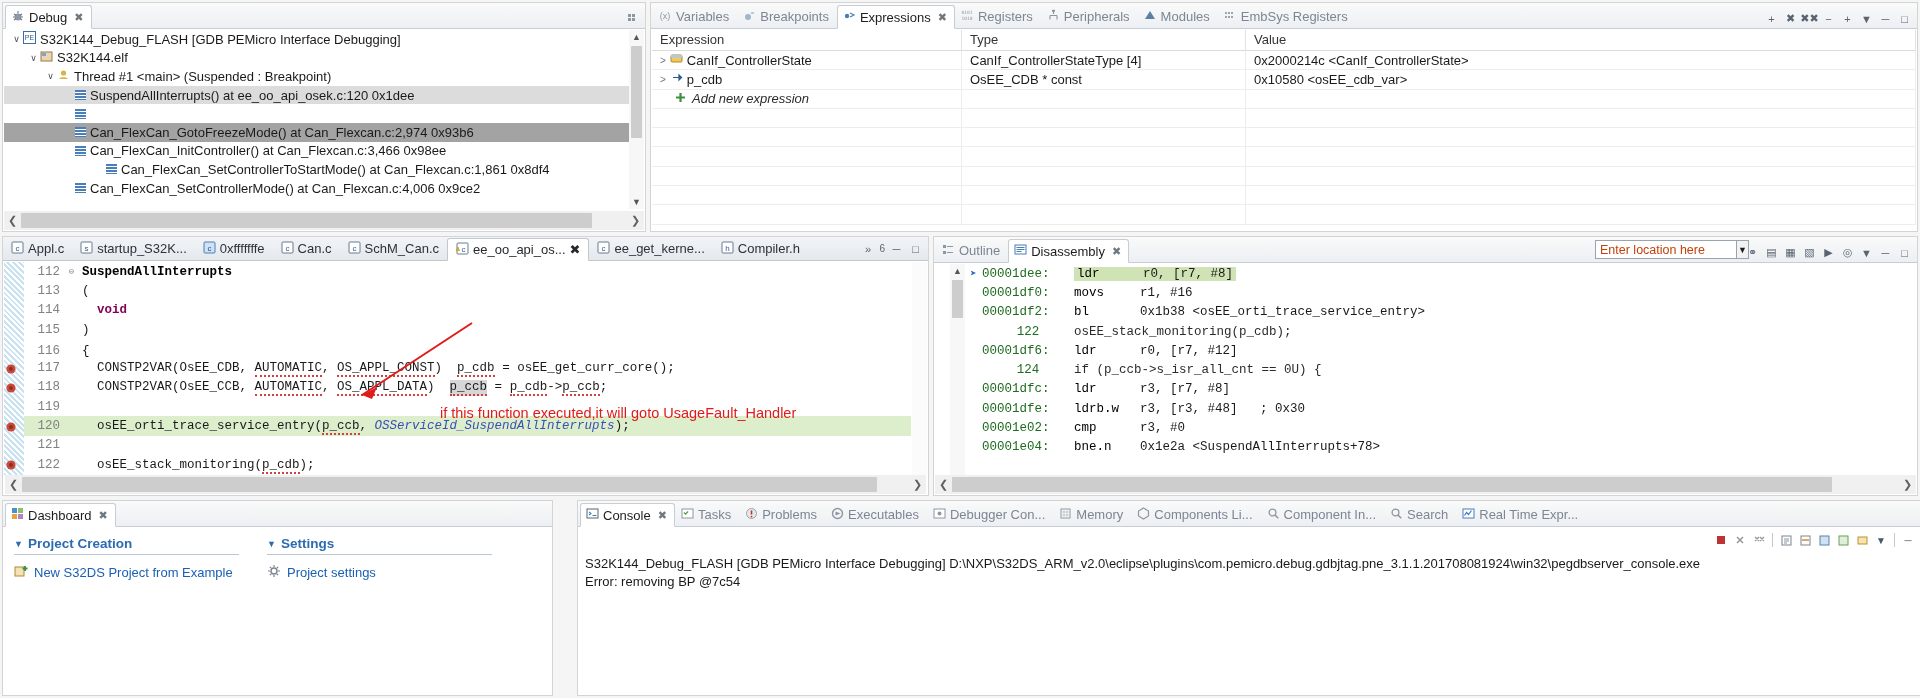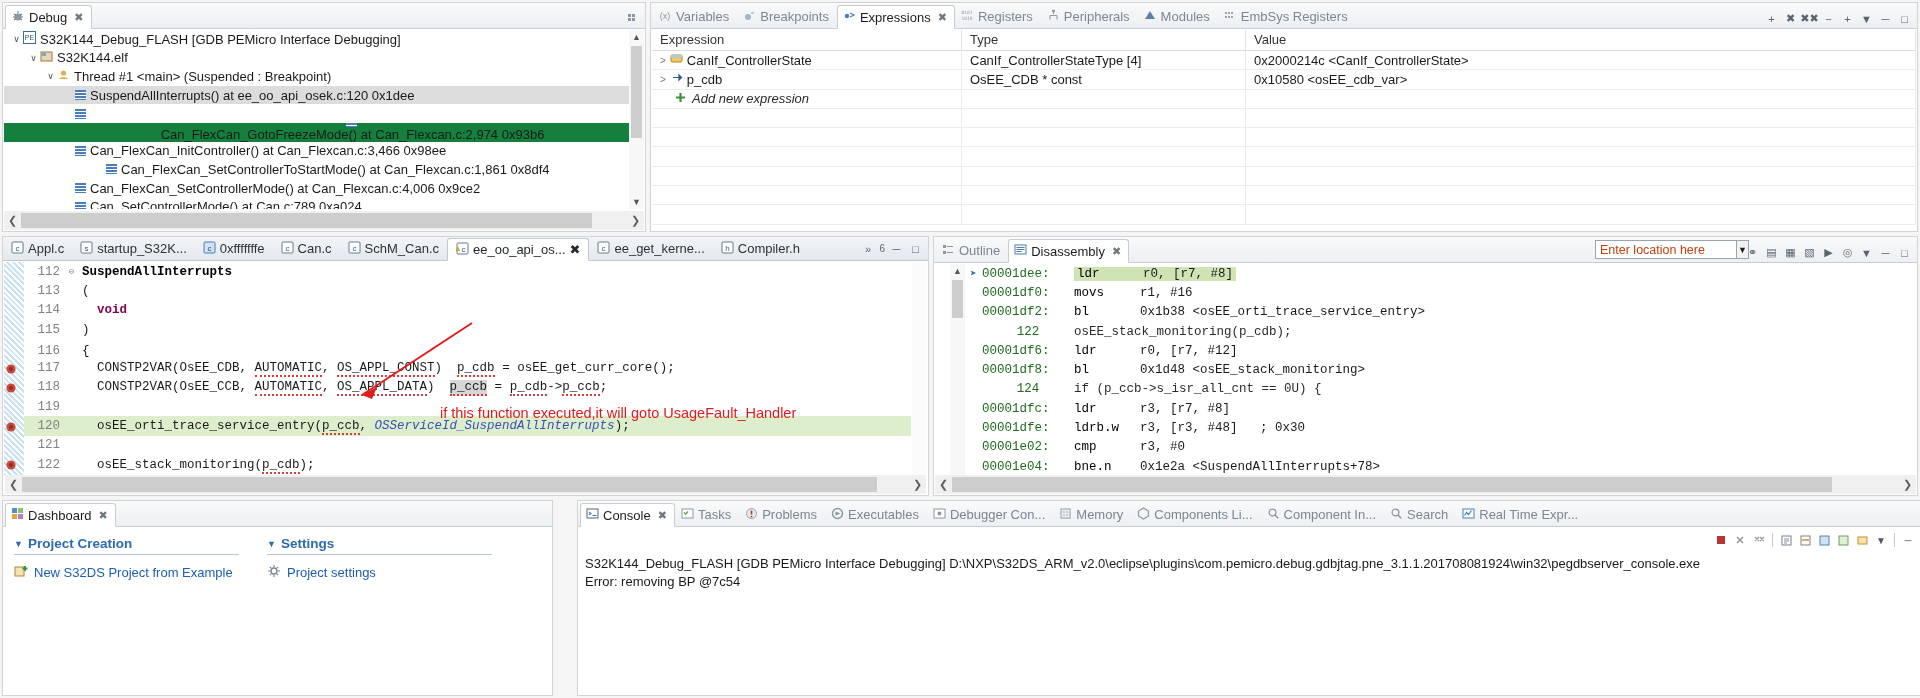--- a/index.html
+++ b/index.html
@@ -42,21 +42,21 @@
   }
   .ttbtn { width: 15px; height: 15px; display: inline-flex; align-items: center; justify-content: center; font-size: 11px; color: #5a6370; }
 
   .ico { display: inline-block; vertical-align: middle; }
 
   
   #debug-view { left: 2px; top: 2px; width: 644px; height: 230px; }
   .tree { position: absolute; left: 1px; top: 27px; right: 1px; bottom: 22px; background: #fff; overflow: hidden; }
   .trow { display: flex; align-items: center; height: 18.6px; padding-left: 6px; white-space: nowrap; font-size: 13px; }
   .trow.sel-grey { background: #dcdcdc; }
-  .trow.sel-blue { background: #15803d; flex-direction: column; }
+  .trow.sel-blue { background: #a3a3a3; }
   .twist { width: 13px; text-align: center; color: #4a5159; font-size: 9px; }
   .stackico { width: 11px; height: 10px; margin-right: 4px; margin-left: 1px;
     background: repeating-linear-gradient(#4a7ebb 0 2px, #ffffff 2px 3px); }
 
   .hscroll {
     position: absolute; left: 1px; right: 1px; bottom: 1px; height: 19px;
     background: #f0f0f0; display: flex; align-items: center;
   }
   .hscroll .arw { width: 17px; text-align: center; color: #606060; font-size: 11px; }
   .hthumb { height: 15px; background: #cdcdcd; border-radius: 1px; }
@@ -206,25 +206,20 @@
         </div>
         <div class="trow" style="padding-left: 88px;">
           <span class="twist"></span>
           <span class="stackico"></span>
           <span>Can_FlexCan_SetControllerToStartMode() at Can_Flexcan.c:1,861 0x8df4</span>
         </div>
         <div class="trow" style="padding-left: 57px;">
           <span class="twist"></span>
           <span class="stackico"></span>
           <span>Can_FlexCan_SetControllerMode() at Can_Flexcan.c:4,006 0x9ce2</span>
-        </div>
-        <div class="trow" style="padding-left: 57px;">
-          <span class="twist"></span>
-          <span class="stackico"></span>
-          <span>Can_SetControllerMode() at Can.c:789 0xa024</span>
         </div>
       </div>
 
     <div class="vscroll">
       <span class="arw">▲</span>
       <div class="vthumb" style="height:92px;margin-top:2px;"></div>
       <span class="arw" style="margin-top:auto">▼</span>
     </div>
 
     <div class="hscroll">
@@ -533,21 +528,20 @@
       <div style="height:4px;background:#f0a13c"></div>
       <div style="height:10px;background:#e8513a"></div>
       <div style="height:140px;background:repeating-linear-gradient(#f5b350 0 3px,#ffffff 3px 5px)"></div>
     </div>
     <div class="dis-body" id="dis-rows" style="left:32px;">
         <div class="dline"><span style="width: 12px; flex: 0 0 auto; color: rgb(43, 107, 189); font-size: 11px;">➤</span><span class="daddr">00001dee:</span><span class="dhl"><span class="dmn" style="display: inline-block; width: 66px;">ldr</span><span>r0, [r7, #8]</span></span></div>
         <div class="dline"><span style="width: 12px; flex: 0 0 auto; color: rgb(43, 107, 189); font-size: 11px;"></span><span class="daddr">00001df0:</span><span><span class="dmn" style="display: inline-block; width: 66px;">movs</span><span>r1, #16</span></span></div>
         <div class="dline"><span style="width: 12px; flex: 0 0 auto; color: rgb(43, 107, 189); font-size: 11px;"></span><span class="daddr">00001df2:</span><span><span class="dmn" style="display: inline-block; width: 66px;">bl</span><span>0x1b38 &lt;osEE_orti_trace_service_entry&gt;</span></span></div>
         <div class="dline"><span style="width: 12px; flex: 0 0 auto;"></span><span class="dsrcnum">122</span><span class="dsrc">osEE_stack_monitoring(p_cdb);</span></div>
         <div class="dline"><span style="width: 12px; flex: 0 0 auto; color: rgb(43, 107, 189); font-size: 11px;"></span><span class="daddr">00001df6:</span><span><span class="dmn" style="display: inline-block; width: 66px;">ldr</span><span>r0, [r7, #12]</span></span></div>
-        <div class="dline"><span style="width: 12px; flex: 0 0 auto; color: rgb(43, 107, 189); font-size: 11px;"></span><span class="daddr">00001df8:</span><span><span class="dmn" style="display: inline-block; width: 66px;">bl</span><span>0x1d48 &lt;osEE_stack_monitoring&gt;</span></span></div>
         <div class="dline"><span style="width: 12px; flex: 0 0 auto;"></span><span class="dsrcnum">124</span><span class="dsrc">if (p_ccb-&gt;s_isr_all_cnt == 0U) {</span></div>
         <div class="dline"><span style="width: 12px; flex: 0 0 auto; color: rgb(43, 107, 189); font-size: 11px;"></span><span class="daddr">00001dfc:</span><span><span class="dmn" style="display: inline-block; width: 66px;">ldr</span><span>r3, [r7, #8]</span></span></div>
         <div class="dline"><span style="width: 12px; flex: 0 0 auto; color: rgb(43, 107, 189); font-size: 11px;"></span><span class="daddr">00001dfe:</span><span><span class="dmn" style="display: inline-block; width: 66px;">ldrb.w</span><span>r3, [r3, #48]   ; 0x30</span></span></div>
         <div class="dline"><span style="width: 12px; flex: 0 0 auto; color: rgb(43, 107, 189); font-size: 11px;"></span><span class="daddr">00001e02:</span><span><span class="dmn" style="display: inline-block; width: 66px;">cmp</span><span>r3, #0</span></span></div>
         <div class="dline"><span style="width: 12px; flex: 0 0 auto; color: rgb(43, 107, 189); font-size: 11px;"></span><span class="daddr">00001e04:</span><span><span class="dmn" style="display: inline-block; width: 66px;">bne.n</span><span>0x1e2a &lt;SuspendAllInterrupts+78&gt;</span></span></div>
       </div>
 
     <div class="vscroll" style="top:27px;bottom:19px;left:16px;right:auto;width:15px;">
       <span class="arw">▲</span>
       <div class="vthumb" style="height:38px;margin-top:2px;"></div>

